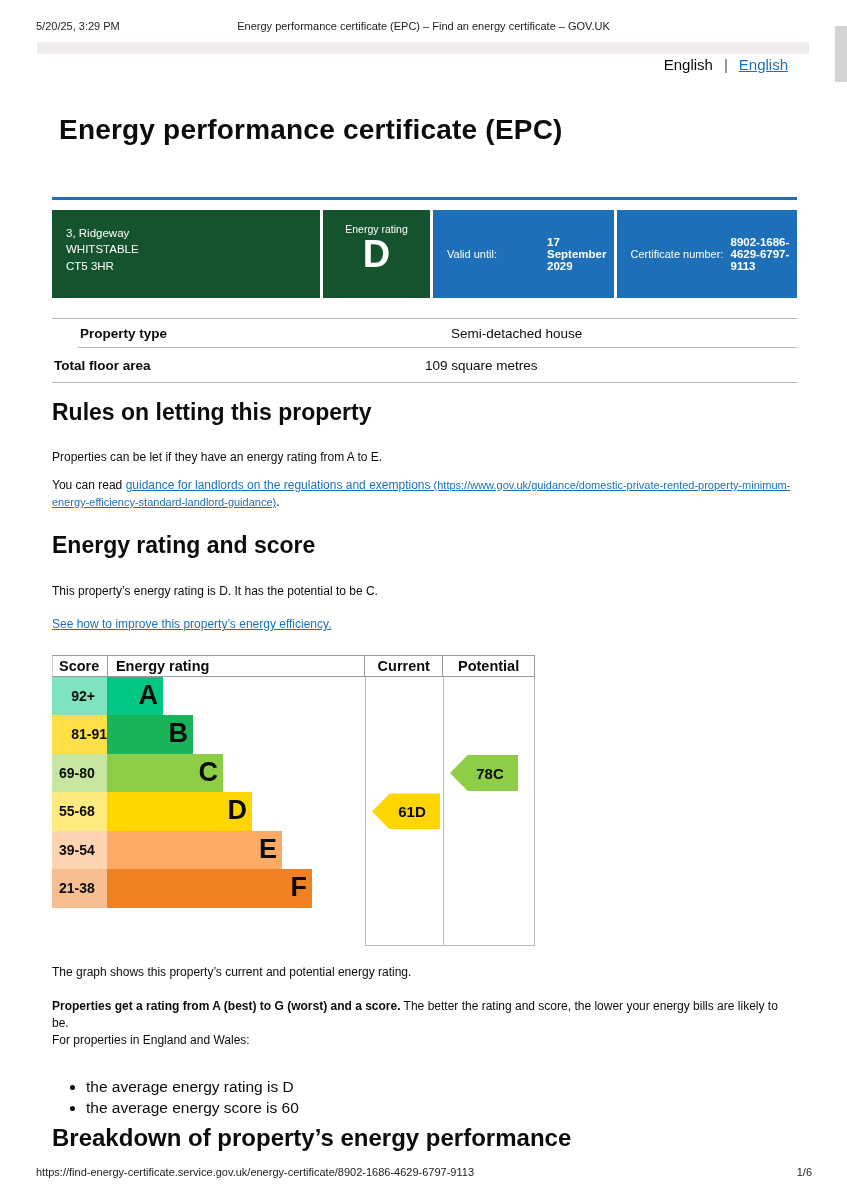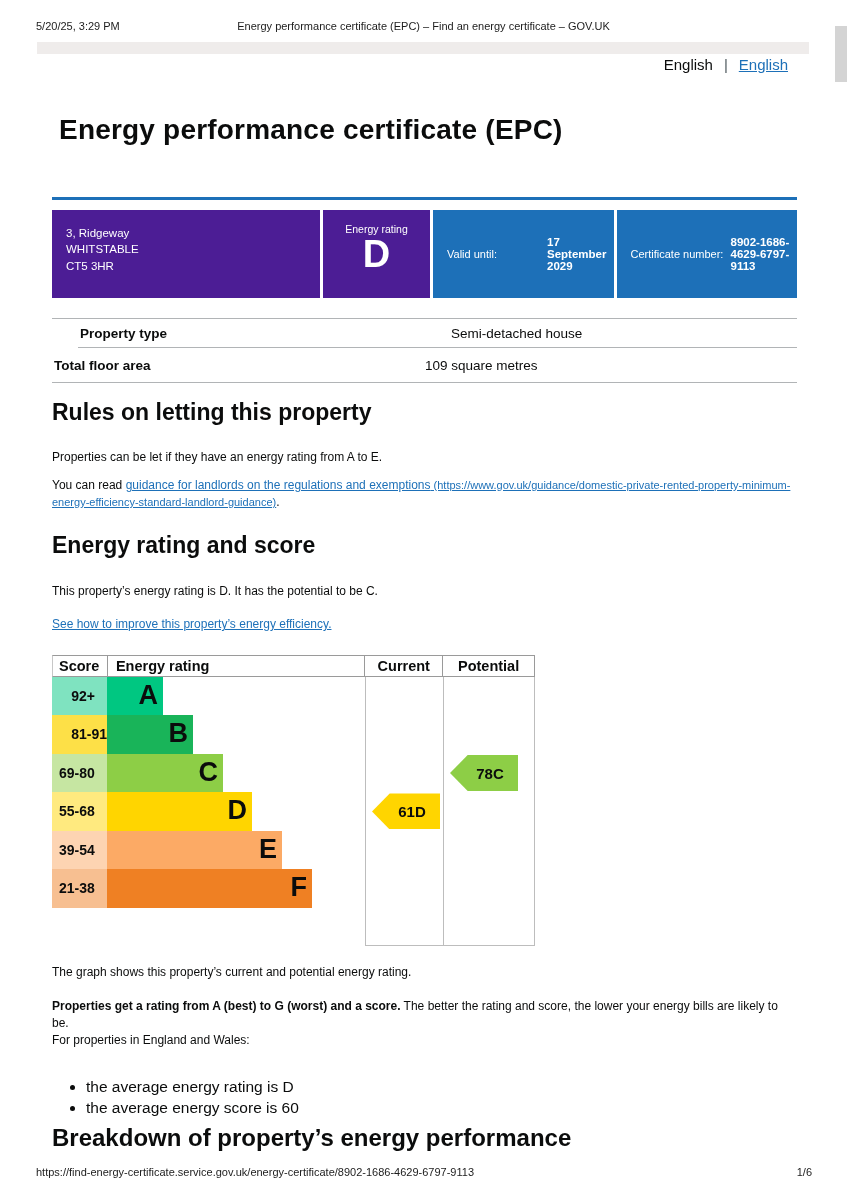--- a/index.html
+++ b/index.html
@@ -25,21 +25,21 @@
   .h1 { position:absolute; left:59px; top:114px; font-size:28px; font-weight:bold; letter-spacing:0.2px; }
   .h2 { position:absolute; left:52px; font-size:23px; font-weight:bold; }
   .h2-rules { top:399px; }
   .h2-rating { top:532px; }
   .h2-breakdown { top:1124px; font-size:24px; }
 
   .blue-rule { position:absolute; left:52px; top:197px; width:745px; height:3px; background:#1d70b8; }
 
   
   .cert-box { position:absolute; left:52px; top:210px; width:745px; height:88px; display:flex; gap:3px; }
-  .cert-cell { background:#4c1d95; color:#ffffff; }
+  .cert-cell { background:#14532d; color:#ffffff; }
   .cert-address { flex:0 0 268px; padding:15px 0 0 14px; font-size:11.5px; line-height:1.42; }
   .cert-rating { flex:0 0 107px; text-align:center; padding-top:13px; }
   .cert-rating-label { font-size:10.5px; }
   .cert-rating-letter { font-size:38px; font-weight:bold; line-height:1.05; }
   .cert-right { flex:1; display:flex; gap:3px; }
   .cert-row { flex:1; display:flex; align-items:center; background:#1d70b8; color:#fff; }
   .cert-row-label { flex:0 0 100px; margin-left:14px; font-size:11px; line-height:1.35; }
   .cert-row-value { font-size:11.5px; font-weight:bold; }
 
   

